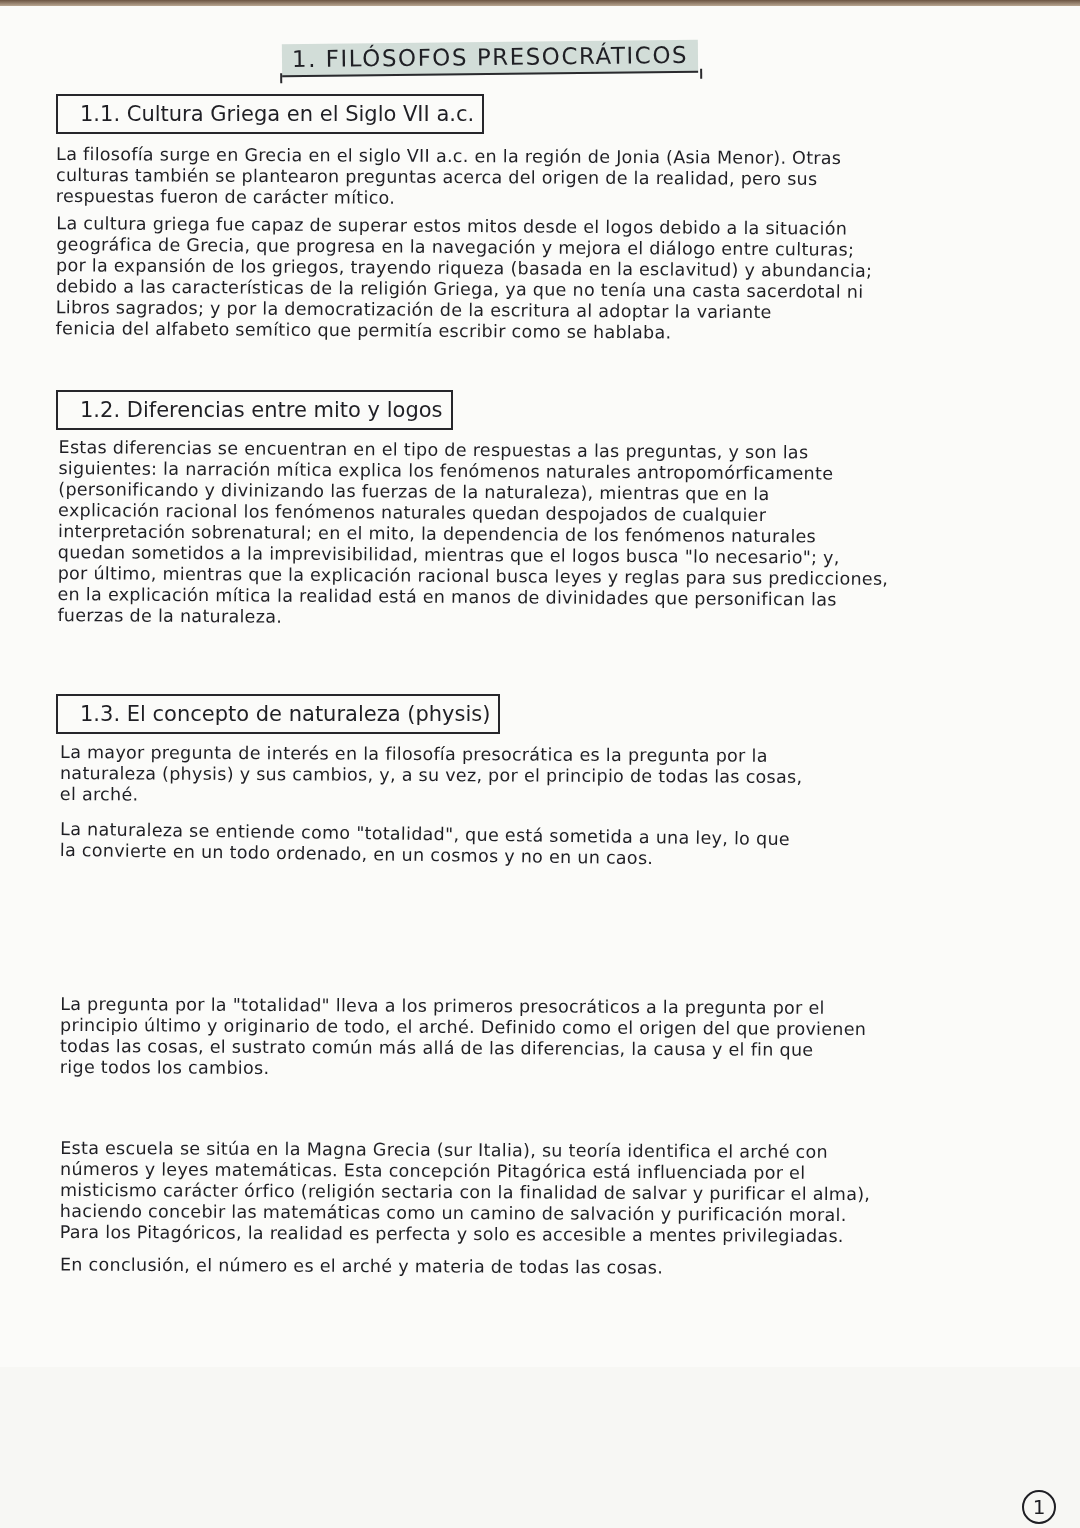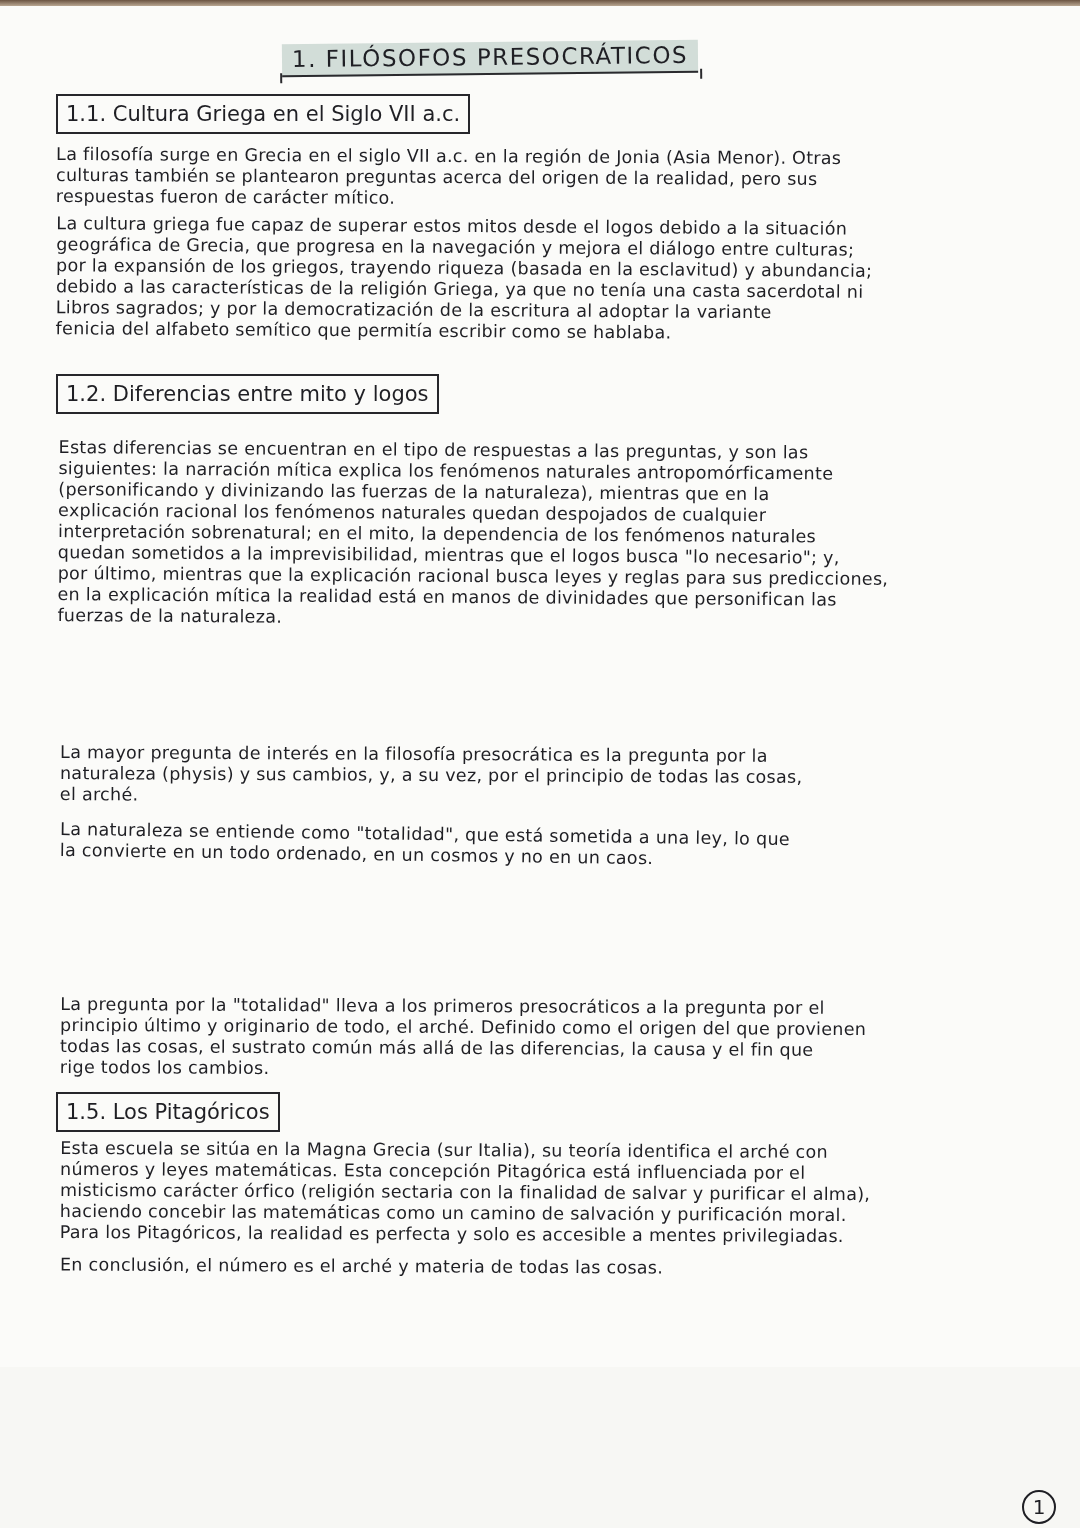--- a/index.html
+++ b/index.html
@@ -27,21 +27,21 @@
       transform: rotate(-0.6deg);
     }
     .title::before, .title::after {
       content: ""; position: absolute; bottom: -8px; width: 2px; height: 10px; background: #2a2a2e;
     }
     .title::before { left: -2px; }
     .title::after { right: -4px; }
     .section-box {
       position: absolute;
       border: 2px solid #26262b;
-      padding: 4px 8px 4px 8px;
+      padding: 4px 8px 4px 22px;
       font-size: 21px;
       line-height: 28px;
       white-space: nowrap;
       background: transparent;
     }
     .para {
       position: absolute;
       font-size: 17.5px;
       line-height: 21px;
       letter-spacing: 0.3px;
@@ -70,51 +70,51 @@
   </div>
   <div class="para" style="left:56px; top:210px; transform: rotate(0.4deg);">
     <span class="line">La cultura griega fue capaz de superar estos mitos desde el logos debido a la situación</span>
     <span class="line">geográfica de Grecia, que progresa en la navegación y mejora el diálogo entre culturas;</span>
     <span class="line">por la expansión de los griegos, trayendo riqueza (basada en la esclavitud) y abundancia;</span>
     <span class="line">debido a las características de la religión Griega, ya que no tenía una casta sacerdotal ni</span>
     <span class="line">Libros sagrados; y por la democratización de la escritura al adoptar la variante</span>
     <span class="line">fenicia del alfabeto semítico que permitía escribir como se hablaba.</span>
   </div>
 
-  <div class="section-box" style="left:56px; top:368px;">1.2. Diferencias entre mito y logos</div>
+  <div class="section-box" style="left:56px; top:384px;">1.2. Diferencias entre mito y logos</div>
   <div class="para" style="left:58px; top:434px; transform: rotate(0.4deg);">
     <span class="line">Estas diferencias se encuentran en el tipo de respuestas a las preguntas, y son las</span>
     <span class="line">siguientes: la narración mítica explica los fenómenos naturales antropomórficamente</span>
     <span class="line">(personificando y divinizando las fuerzas de la naturaleza), mientras que en la</span>
     <span class="line">explicación racional los fenómenos naturales quedan despojados de cualquier</span>
     <span class="line">interpretación sobrenatural; en el mito, la dependencia de los fenómenos naturales</span>
     <span class="line">quedan sometidos a la imprevisibilidad, mientras que el logos busca "lo necesario"; y,</span>
     <span class="line">por último, mientras que la explicación racional busca leyes y reglas para sus predicciones,</span>
     <span class="line">en la explicación mítica la realidad está en manos de divinidades que personifican las</span>
     <span class="line">fuerzas de la naturaleza.</span>
   </div>
 
+  <div class="section-box" style="left:56px; top:688px;">1.3. El concepto de naturaleza (physis)</div>
   <div class="para" style="left:60px; top:738px; transform: rotate(0.3deg);">
     <span class="line">La mayor pregunta de interés en la filosofía presocrática es la pregunta por la</span>
     <span class="line">naturaleza (physis) y sus cambios, y, a su vez, por el principio de todas las cosas,</span>
     <span class="line">el arché.</span>
   </div>
   <div class="para" style="left:60px; top:818px; transform: rotate(0.8deg);">
     <span class="line">La naturaleza se entiende como "totalidad", que está sometida a una ley, lo que</span>
     <span class="line">la convierte en un todo ordenado, en un cosmos y no en un caos.</span>
   </div>
 
   <div class="para" style="left:60px; top:990px; transform: rotate(0.3deg);">
     <span class="line">La pregunta por la "totalidad" lleva a los primeros presocráticos a la pregunta por el</span>
     <span class="line">principio último y originario de todo, el arché. Definido como el origen del que provienen</span>
     <span class="line">todas las cosas, el sustrato común más allá de las diferencias, la causa y el fin que</span>
     <span class="line">rige todos los cambios.</span>
   </div>
 
-  <div class="section-box" style="left:56px; top:1086px;">1.5. Los Pitagóricos</div>
   <div class="para" style="left:60px; top:1134px; transform: rotate(0.3deg);">
     <span class="line">Esta escuela se sitúa en la Magna Grecia (sur Italia), su teoría identifica el arché con</span>
     <span class="line">números y leyes matemáticas. Esta concepción Pitagórica está influenciada por el</span>
     <span class="line">misticismo carácter órfico (religión sectaria con la finalidad de salvar y purificar el alma),</span>
     <span class="line">haciendo concebir las matemáticas como un camino de salvación y purificación moral.</span>
     <span class="line">Para los Pitagóricos, la realidad es perfecta y solo es accesible a mentes privilegiadas.</span>
   </div>
   <div class="para" style="left:60px; top:1250px; transform: rotate(0.3deg);">
     <span class="line">En conclusión, el número es el arché y materia de todas las cosas.</span>
   </div>

